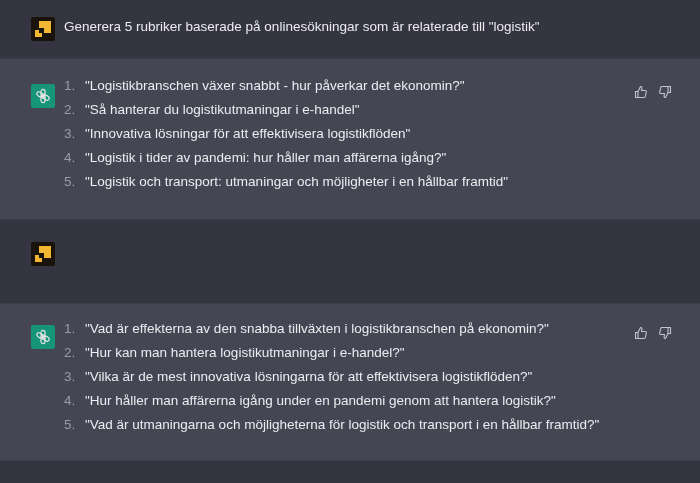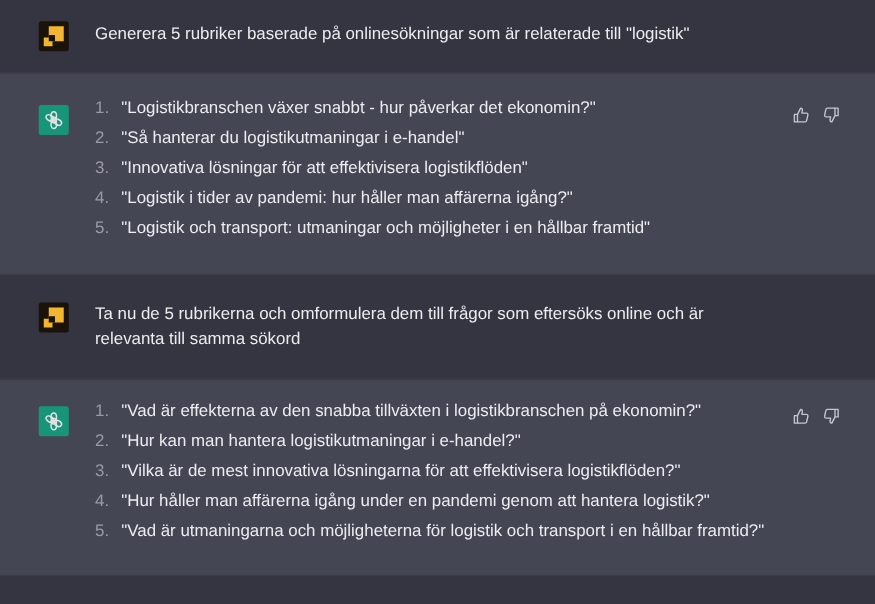--- a/index.html
+++ b/index.html
@@ -13,21 +13,21 @@
   .msg.user { background: #343541; }
   .msg.assistant { background: #444654; border-top: 1px solid #3b3c47; border-bottom: 1px solid #3b3c47; }
   .avatar {
     position: absolute; left: 31px; width: 24px; height: 24px; border-radius: 2px;
   }
   .avatar.user-av { background: #1a1309; }
   .avatar.user-av .big { position: absolute; left: 8px; top: 4px; width: 12px; height: 12px; background: #f2b632; }
   .avatar.user-av .small { position: absolute; left: 4px; top: 13px; width: 7px; height: 7px; background: #f2b632; }
   .avatar.user-av .cut { position: absolute; left: 8px; top: 11px; width: 5px; height: 5px; background: #1a1309; }
   .avatar.gpt-av { background: #10a37f; opacity: 0.85; display:flex; align-items:center; justify-content:center; }
-  .text { position: absolute; left: 76px; font-size: 13.5px; line-height: 20px; color: #ececf1; }
+  .text { position: absolute; left: 64px; font-size: 13.5px; line-height: 20px; color: #ececf1; }
   ol { margin: 0; padding: 0; list-style: none; }
   ol li { height: 24px; line-height: 24px; font-size: 13.5px; white-space: nowrap; color: #ececf1; }
   ol li .num { display: inline-block; width: 21px; color: #9a9ba6; }
   .feedback { position: absolute; left: 634px; display: flex; gap: 10px; }
   .feedback span { display: inline-block; width: 14px; height: 14px; cursor: pointer; }
 </style>
 </head>
 <body>
 
 <div class="msg user" style="height:58px;">
@@ -71,24 +71,20 @@
     </span>
   </div>
 </div>
 
 <div class="msg user" style="height:83px;">
   <div class="avatar user-av" style="top:22px;">
     <div class="big"></div>
       <div class="small"></div>
       <div class="cut"></div>
   </div>
-  <div class="text" style="top:21px;">
-    <div>Ta nu de 5 rubrikerna och omformulera dem till frågor som eftersöks online och är</div>
-    <div>relevanta till samma sökord</div>
-  </div>
 </div>
 
 <div class="msg assistant" style="height:158px;">
   <div class="avatar gpt-av" style="top:21px;">
     <svg width="16" height="16" viewBox="0 0 16 16" fill="none" stroke="#ffffff" stroke-width="1.2">
       <circle cx="8" cy="8" r="2.2"></circle>
       <ellipse cx="8" cy="4.5" rx="2.2" ry="3.2"></ellipse>
       <ellipse cx="8" cy="11.5" rx="2.2" ry="3.2"></ellipse>
       <ellipse cx="4.8" cy="6.3" rx="3.2" ry="2.2" transform="rotate(30 4.8 6.3)"></ellipse>
       <ellipse cx="11.2" cy="9.7" rx="3.2" ry="2.2" transform="rotate(30 11.2 9.7)"></ellipse>

